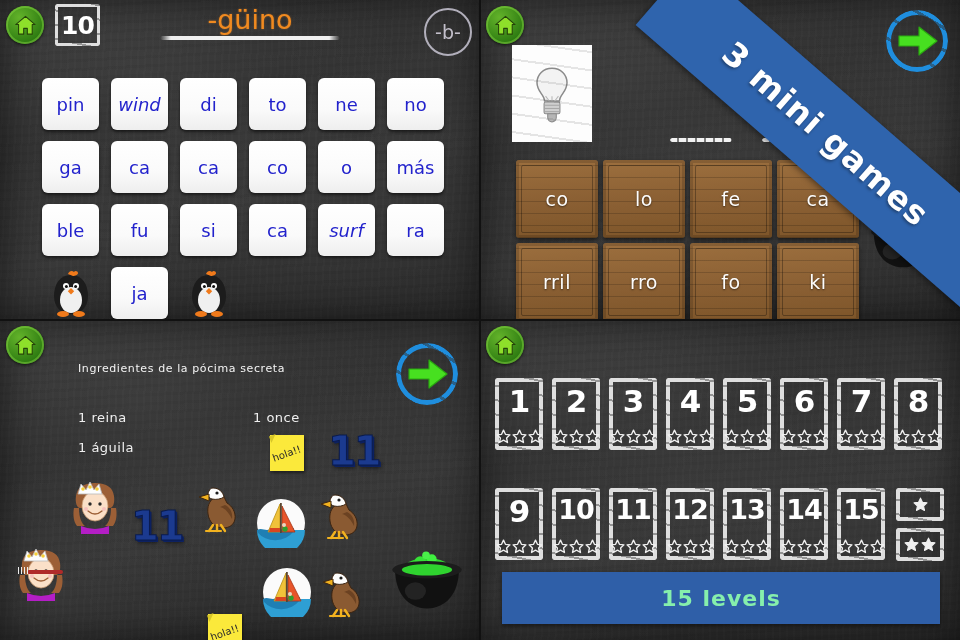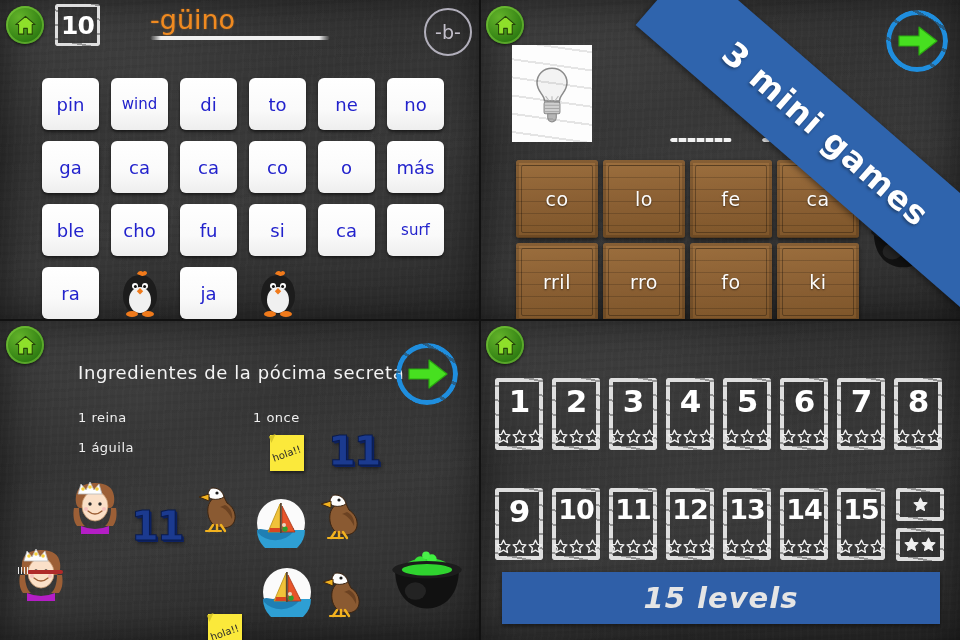--- a/index.html
+++ b/index.html
@@ -53,21 +53,21 @@
   .chalkbox{
     position:absolute;inset:0;
     border:3px solid #e8e8e8;border-radius:2px;
     -webkit-mask-image:repeating-linear-gradient(12deg,#000 0 6px,rgba(0,0,0,.55) 6px 8px,#000 8px 14px);
     mask-image:repeating-linear-gradient(12deg,#000 0 6px,rgba(0,0,0,.55) 6px 8px,#000 8px 14px);
     opacity:.95;
   }
 
   
   .target-word{
-    position:absolute;left:150px;top:4px;width:180px;text-align:left;z-index:20;
+    position:absolute;left:160px;top:4px;width:180px;text-align:center;z-index:20;
   }
   .target-word .tw{
     color:#f08a20;font-size:27px;font-family:"DejaVu Sans",sans-serif;
     text-shadow:0 0 2px rgba(240,138,32,.5);
   }
   .target-word .rule{
     margin-top:1px;height:4px;background:#f0f0f0;border-radius:2px;
     -webkit-mask-image:linear-gradient(90deg,transparent 0,#000 6%,#000 94%,transparent 100%);
     mask-image:linear-gradient(90deg,transparent 0,#000 6%,#000 94%,transparent 100%);
   }
@@ -85,21 +85,21 @@
     position:absolute;left:42px;top:78px;width:400px;
     display:grid;grid-template-columns:repeat(6,57px);grid-template-rows:repeat(4,52px);
     gap:11px 12px;z-index:10;
   }
   .card{
     background:linear-gradient(180deg,#ffffff 0%,#fafafa 60%,#eeeeee 100%);
     border-radius:6px;box-shadow:0 2px 3px rgba(0,0,0,.55);
     display:flex;align-items:center;justify-content:center;
     color:#2222cc;font-size:18px;font-family:"DejaVu Sans",sans-serif;
   }
-  .card.small{font-size:15px;}
+  .card.small{font-size:18px;font-style:italic;}
   .card.blank{background:transparent;box-shadow:none;position:relative;}
 
   
   .penguin{position:relative;width:50px;height:52px;}
 
   
   .hint-card{
     position:absolute;left:32px;top:45px;width:80px;height:97px;background:#fdfdfd;z-index:14;
     box-shadow:2px 3px 6px rgba(0,0,0,.6);
     display:flex;align-items:center;justify-content:center;
@@ -149,21 +149,21 @@
   .next-btn{position:absolute;width:62px;height:62px;z-index:35;}
   .next-btn .ring{
     position:absolute;inset:0;border:5px solid #1f8ede;border-radius:50%;
     -webkit-mask-image:repeating-linear-gradient(31deg,#000 0 9px,rgba(0,0,0,.5) 9px 12px,#000 12px 19px);
     mask-image:repeating-linear-gradient(31deg,#000 0 9px,rgba(0,0,0,.5) 9px 12px,#000 12px 19px);
   }
   .next-btn svg{position:absolute;left:11px;top:14px;width:42px;height:34px;}
 
   
   .recipe-title{
-    position:absolute;left:78px;top:42px;color:#f4f4f4;font-size:18px;
+    position:absolute;left:78px;top:42px;color:#f4f4f4;font-size:11px;
     letter-spacing:.6px;z-index:12;
   }
   .ing{position:absolute;color:#f0f0f0;font-size:13px;letter-spacing:.5px;z-index:12;}
   #ing0{left:78px;top:90px;text-align:center;}
   #ing1{left:253px;top:90px;}
   #ing2{left:78px;top:120px;text-align:right;}
 
   .sprite{position:absolute;z-index:12;}
   .num11{
     color:#1b3a8f;font-weight:bold;font-style:normal;
@@ -205,21 +205,21 @@
 
   .bonus-col{display:flex;flex-direction:column;gap:7px;margin-left:2px;}
   .bonus-tile{width:48px;height:33px;position:relative;display:flex;align-items:center;justify-content:center;gap:2px;}
   .bonus-tile .chalkbox{border-width:4px;}
 
   .levels-banner{
     position:absolute;left:22px;top:252px;width:438px;height:52px;background:#2f5fa8;
     display:flex;align-items:center;justify-content:center;z-index:20;
     box-shadow:0 2px 5px rgba(0,0,0,.5);
   }
-  .levels-banner span{color:#e5e5e5;font-size:29px;font-weight:bold;letter-spacing:1px;font-style:italic;}
+  .levels-banner span{color:#86efac;font-size:22px;font-weight:bold;letter-spacing:1px;}
 </style>
 </head>
 <body>
 
 <div class="screen">
 
   <div class="panel" id="p-tl">
 
     <div class="home-btn">
       <svg viewBox="0 0 24 24">
@@ -273,23 +273,20 @@
           <span>co</span>
         </div>
         <div class="card">
           <span>o</span>
         </div>
         <div class="card">
           <span>más</span>
         </div>
         <div class="card">
           <span>ble</span>
-        </div>
-        <div class="card">
-          <span>cho</span>
         </div>
         <div class="card">
           <span>fu</span>
         </div>
         <div class="card">
           <span>si</span>
         </div>
         <div class="card">
           <span>ca</span>
         </div>

